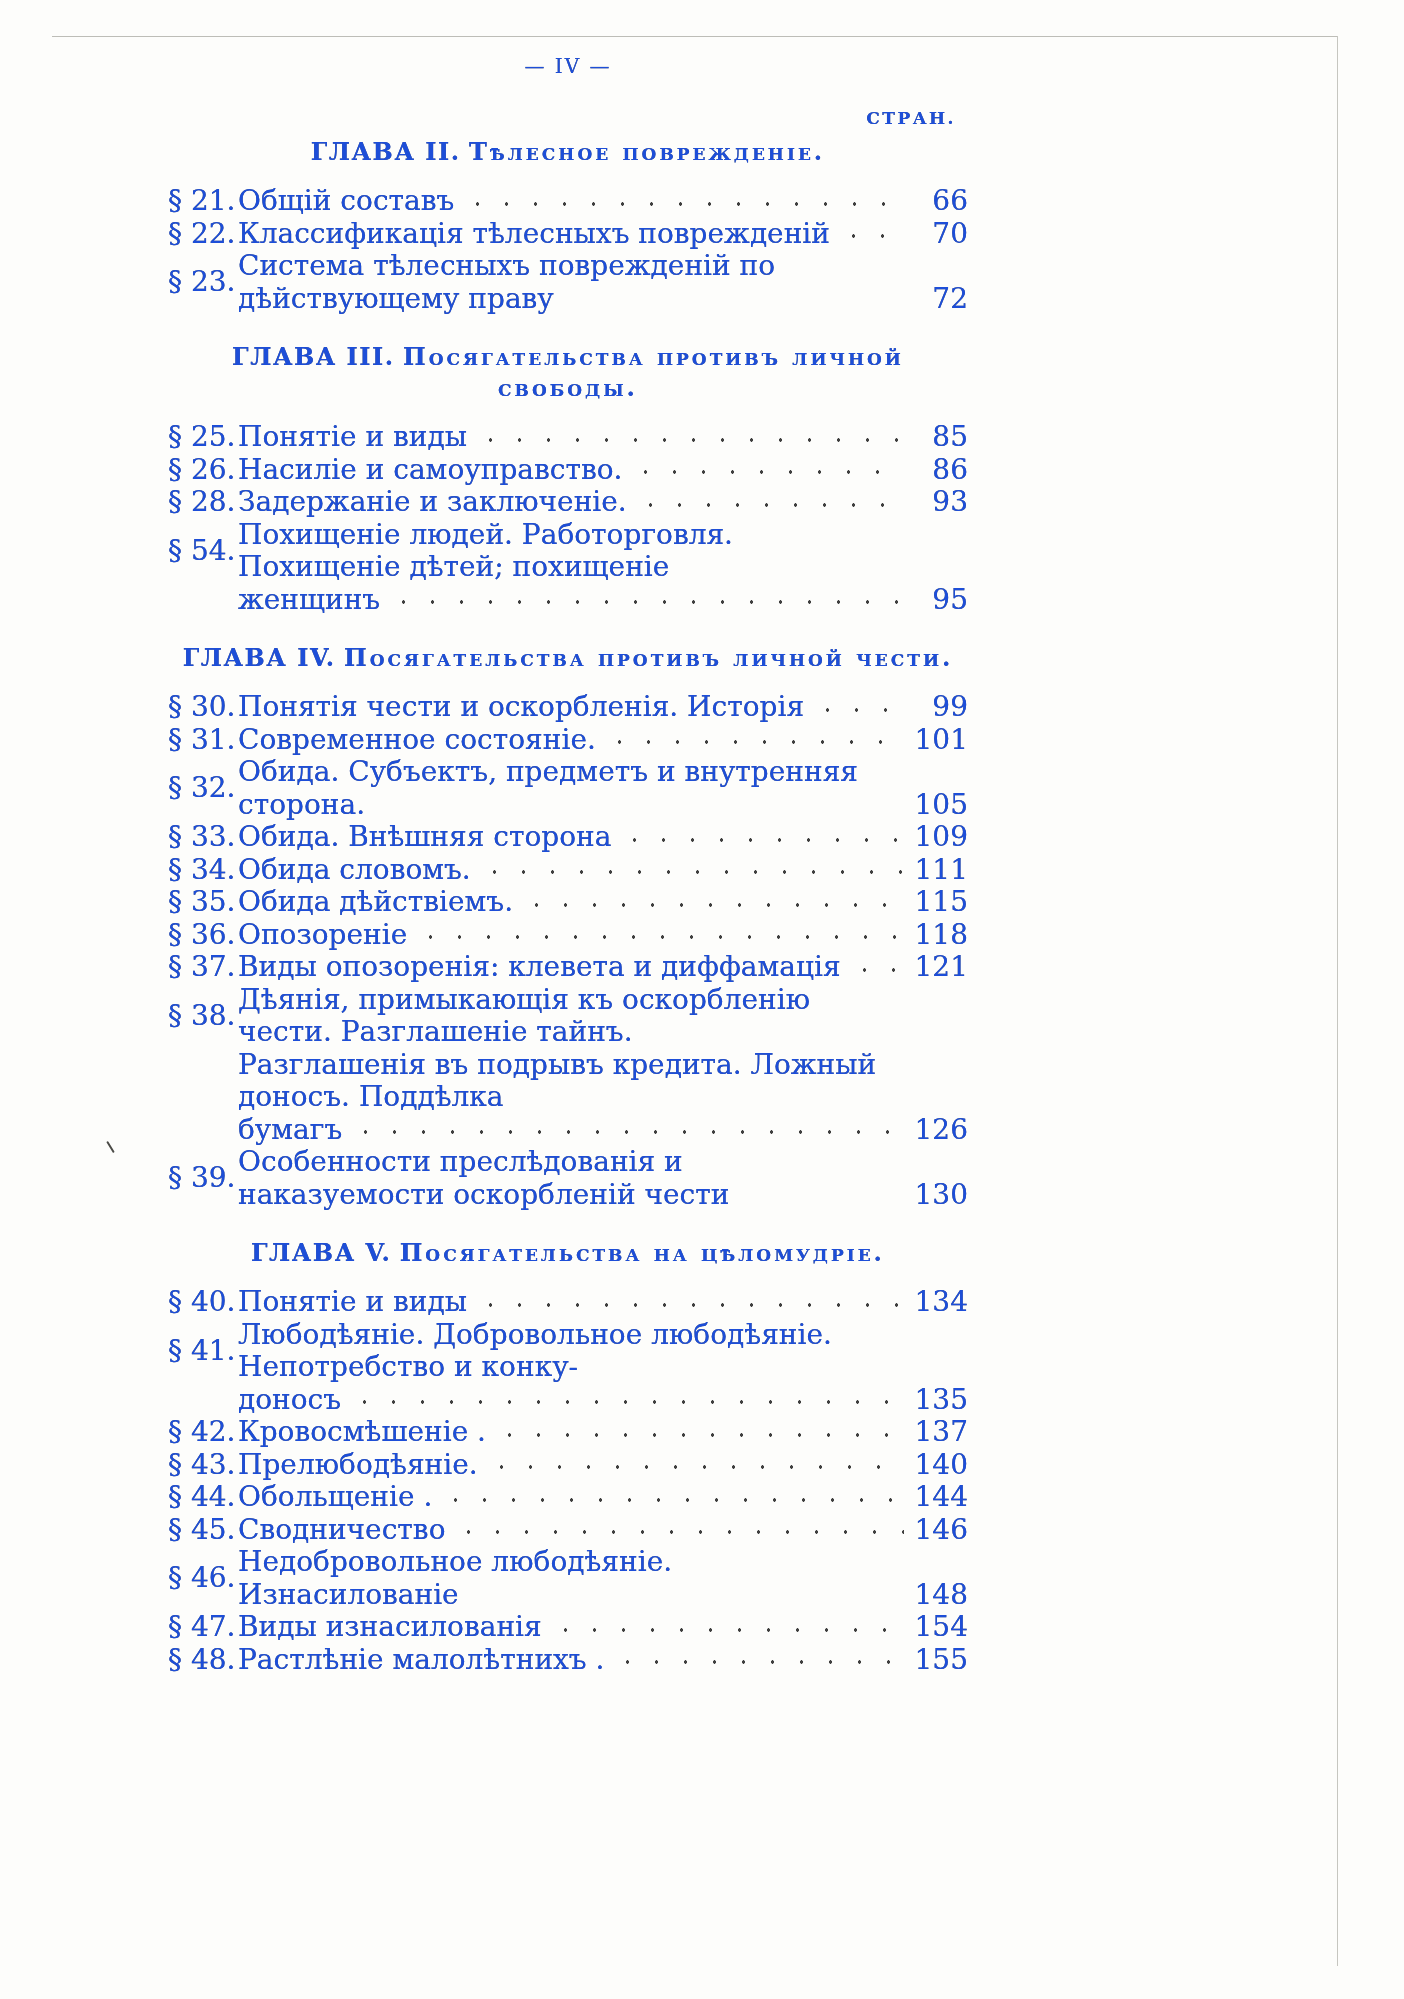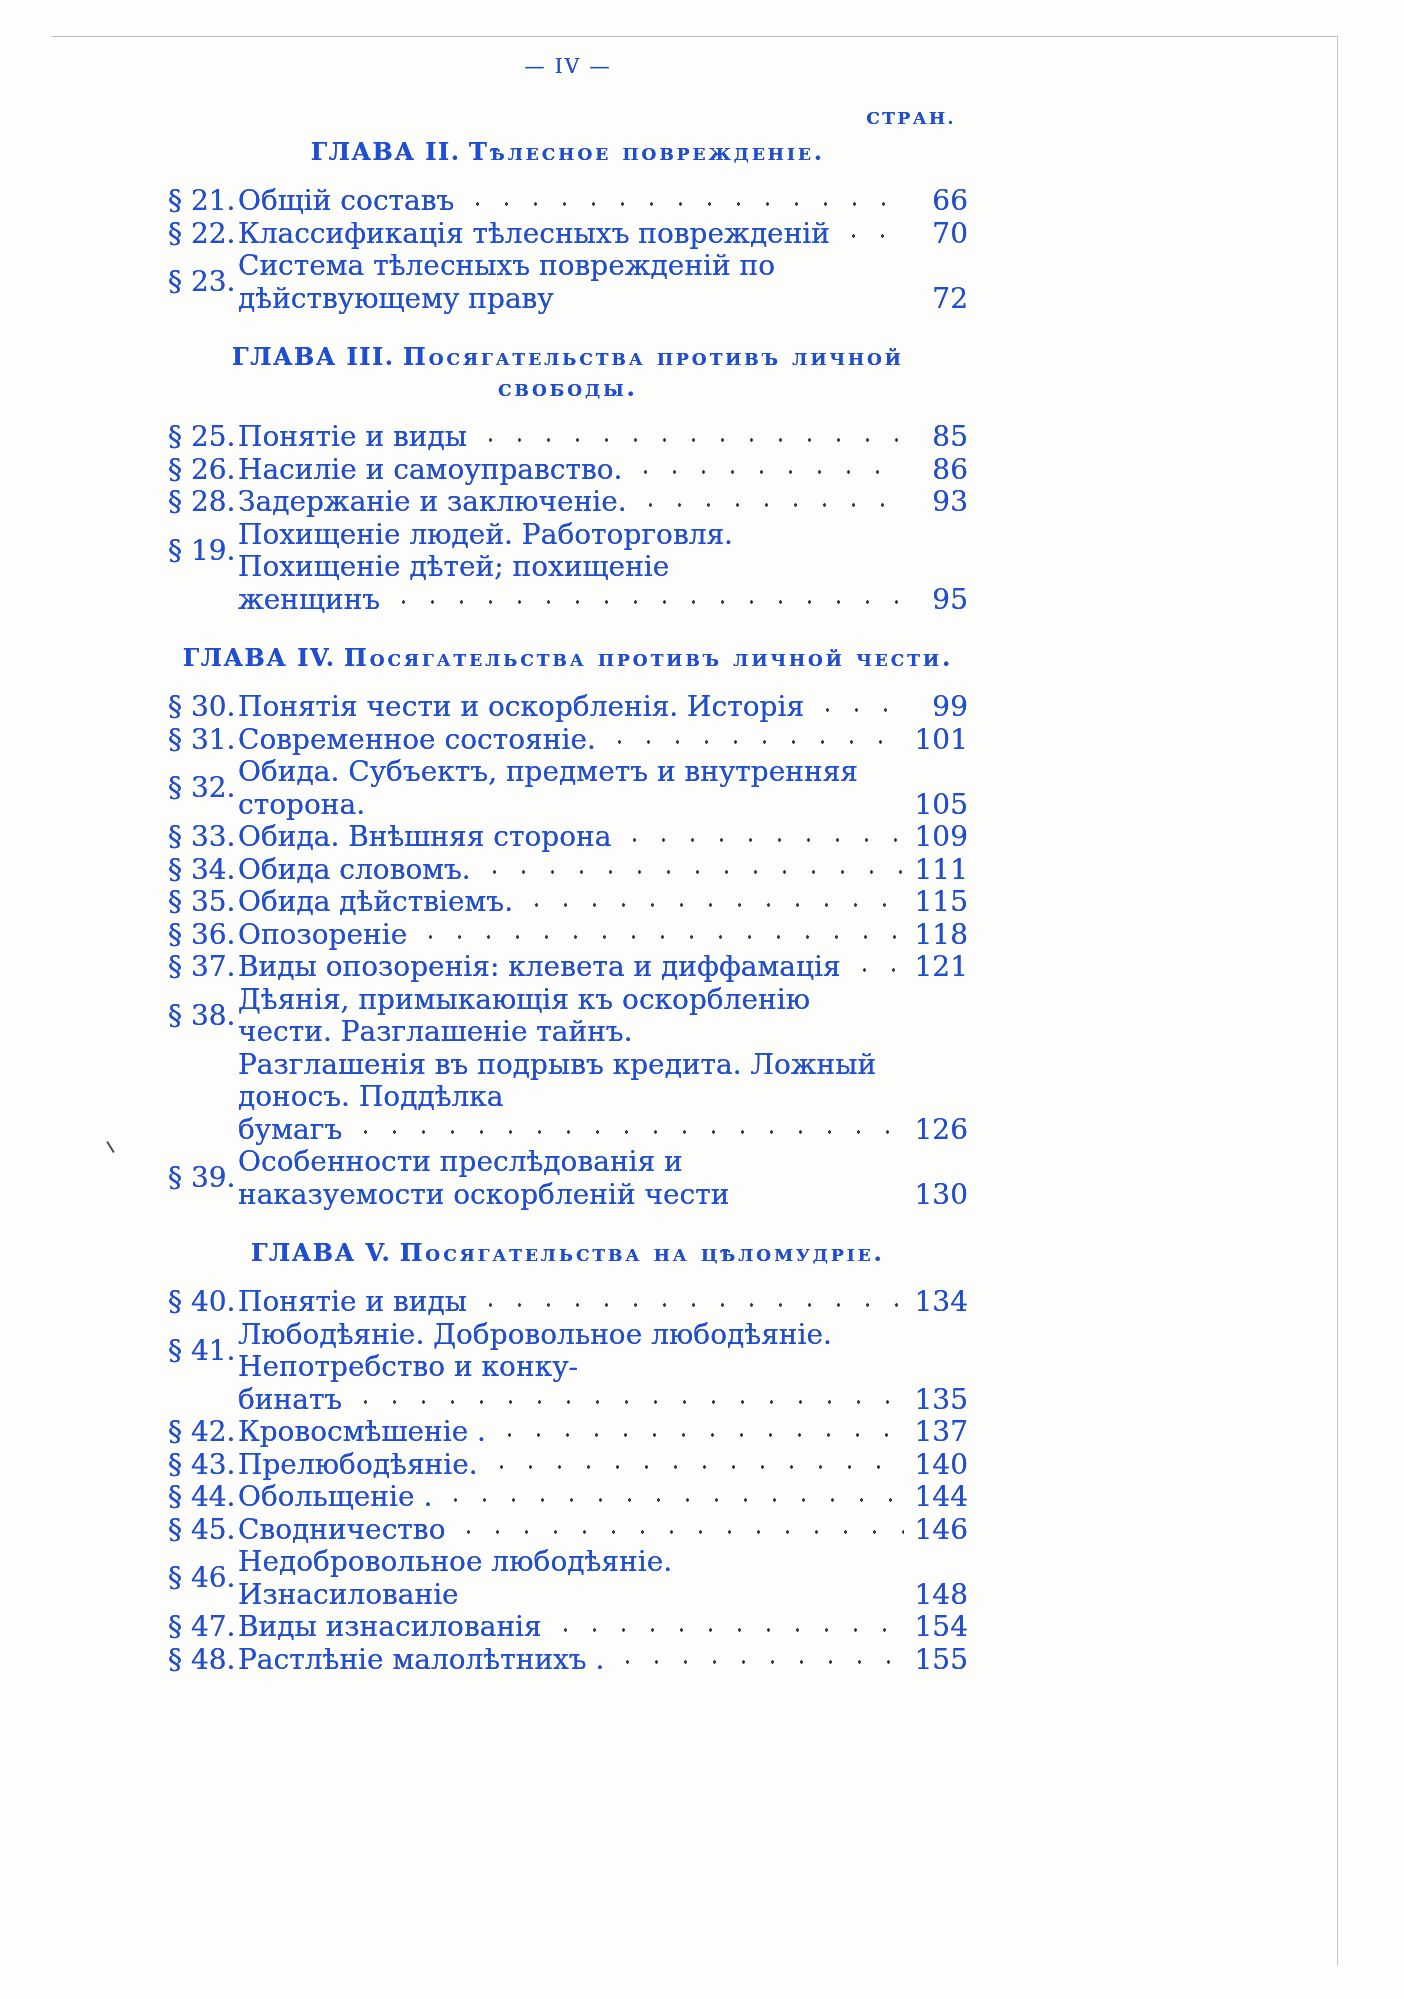--- a/index.html
+++ b/index.html
@@ -171,21 +171,21 @@
 
 
   <div class="entry">
     <span class="entry-label">§ 28.</span>
     <span class="entry-text">Задержаніе и заключеніе.</span>
     <span class="leader"></span>
     <span class="entry-page">93</span>
   </div>
 
   <div class="entry no-page">
-    <span class="entry-label">§ 19.</span>
+    <span class="entry-label">§ 54.</span>
     <span class="entry-text">Похищеніе людей. Работорговля. Похищеніе дѣтей; похищеніе</span>
     <span class="leader"></span>
     <span class="entry-page"></span>
   </div>
 
   <div class="entry">
     <span class="entry-label"></span>
     <span class="entry-text">женщинъ</span>
     <span class="leader"></span>
     <span class="entry-page">95</span>
@@ -300,21 +300,21 @@
 
   <div class="entry no-page">
     <span class="entry-label">§ 41.</span>
     <span class="entry-text">Любодѣяніе. Добровольное любодѣяніе. Непотребство и конку-</span>
     <span class="leader"></span>
     <span class="entry-page"></span>
   </div>
 
   <div class="entry">
     <span class="entry-label"></span>
-    <span class="entry-text">бинатъ</span>
+    <span class="entry-text">доносъ</span>
     <span class="leader"></span>
     <span class="entry-page">135</span>
   </div>
 
   <div class="entry">
     <span class="entry-label">§ 42.</span>
     <span class="entry-text">Кровосмѣшеніе .</span>
     <span class="leader"></span>
     <span class="entry-page">137</span>
   </div>

